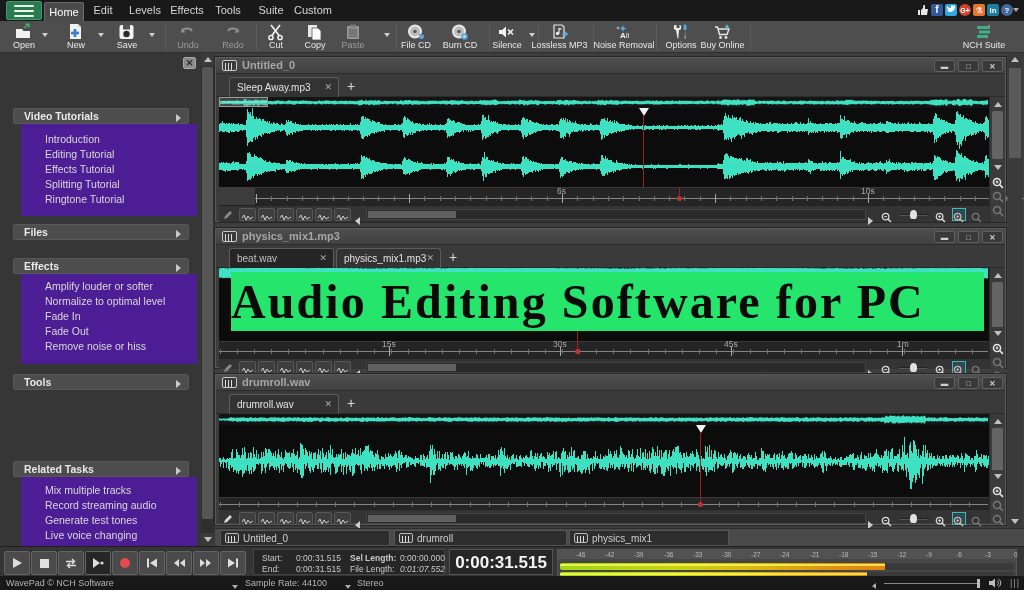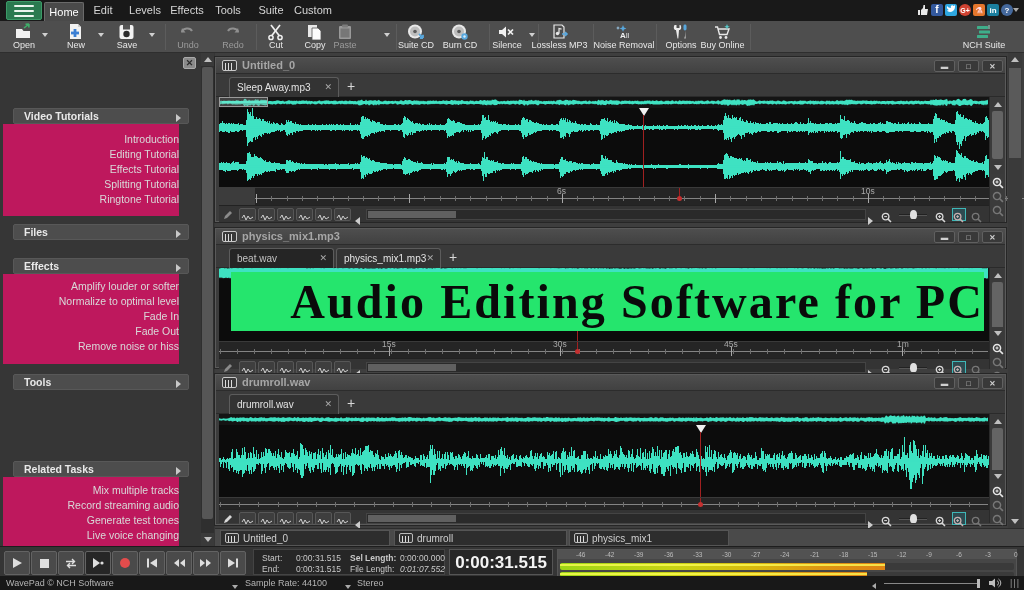--- a/index.html
+++ b/index.html
@@ -16,21 +16,21 @@
 .tbtn{position:absolute;top:1px;height:30px;text-align:center;color:#e8e8e8;font-size:9px;white-space:nowrap;}
 .tbtn .ic{height:18px;margin-top:1px;}
 .tbtn .lb{margin-top:-1px;}
 .tbtn.dis{color:#9b9b9b;}
 .tsep{position:absolute;top:3px;width:1px;height:26px;background:#3a3a3a;border-right:1px solid #5c5c5c;}
 .tdd{position:absolute;top:12px;width:0;height:0;border-left:3.5px solid transparent;border-right:3.5px solid transparent;border-top:4px solid #d0d0d0;}
 
 #sidebar{position:absolute;left:0;top:53px;width:215px;height:493px;background:#363636;}
 .sb-head{position:absolute;left:13px;width:176px;height:16px;background:#4d4d4d;border:1px solid #585858;border-radius:2px;color:#e9e9e9;font-size:10.5px;font-weight:bold;line-height:14px;padding-left:10px;}
 .sb-head .arr{position:absolute;right:7px;top:4px;color:#cccccc;font-size:7px;}
-.sb-box{position:absolute;left:3px;width:176px;background:#be185d;text-align:right;}
+.sb-box{position:absolute;left:21px;width:176px;background:#4c1d95;}
 .sb-item{height:15px;line-height:15px;color:#d9d9d9;font-size:10.5px;padding-left:24px;white-space:nowrap;}
 #sb-close{position:absolute;left:183px;top:4px;width:13px;height:12px;background:#8a8a8a;border:1px solid #aaa;border-radius:2px;color:#2b2b2b;font-size:9px;font-weight:bold;text-align:center;line-height:11px;}
 #sb-scroll{position:absolute;left:201px;top:0px;width:13px;height:493px;background:#2f2f2f;}
 #sb-scroll .thumb{position:absolute;left:1px;top:14px;width:11px;height:452px;background:#565656;border-radius:2px;}
 .scr-arr{position:absolute;left:0;width:13px;height:13px;color:#c8c8c8;font-size:8px;text-align:center;line-height:13px;background:#3a3a3a;}
 
 #mdi{position:absolute;left:215px;top:53px;width:809px;height:475px;background:#3e3e3e;}
 .win{position:absolute;left:0;width:791px;background:#3c3c3c;border:1px solid #5a5a5a;box-shadow:0 0 0 1px #262626;}
 .w-title{position:relative;height:16px;background:linear-gradient(#4e4e4e,#414141);border-bottom:1px solid #2c2c2c;}
 .w-title .wic{position:absolute;left:6px;top:2px;width:15px;height:11px;border:1px solid #c9c9c9;border-radius:2px;background:#3a3a3a;background-image:repeating-linear-gradient(90deg,#ddd 0 1px,transparent 1px 3px);background-size:9px 7px;background-position:2px 2px;background-repeat:no-repeat;}
@@ -157,38 +157,38 @@
           </svg></div>
         <div class="lb">Cut</div>
       </div>
       <div class="tbtn" style="left:298px;width:34px;">
         <div class="ic"><svg width="20" height="18" viewBox="0 0 20 18">
             <rect x="3" y="2" width="9" height="12" fill="#e8e8e8"></rect>
             <path d="M7 5 L13 5 L16 8 L16 17 L7 17 Z" fill="#fbfbfb" stroke="#555" stroke-width="0.8"></path>
           </svg></div>
         <div class="lb">Copy</div>
       </div>
-      <div class="tbtn dis" style="left:328px;width:34px;">
+      <div class="tbtn dis" style="left:336px;width:34px;">
         <div class="ic"><svg width="20" height="18" viewBox="0 0 20 18">
             <rect x="4" y="3" width="12" height="13" rx="1" fill="#9a9a9a"></rect>
             <rect x="7" y="1.5" width="6" height="3" rx="1" fill="#7c7c7c"></rect>
             <rect x="5.5" y="5.5" width="9" height="9" fill="#777"></rect>
           </svg></div>
         <div class="lb">Paste</div>
       </div>
       <div class="tdd" style="left:384px;"></div>
       <div class="tsep" style="left:396px;"></div>
       <div class="tbtn" style="left:394px;width:44px;">
         <div class="ic"><svg width="20" height="18" viewBox="0 0 20 18">
             <circle cx="9" cy="8.5" r="7" fill="#e8e8e8"></circle>
             <circle cx="9" cy="8.5" r="5" fill="#bdbdbd"></circle>
             <circle cx="9" cy="8.5" r="1.8" fill="#5a5a5a"></circle>
             <path d="M13 11 L17 15 M17 15 L13.8 15 M17 15 L17 11.8" stroke="#58a7dd" stroke-width="1.8" fill="none"></path>
           </svg></div>
-        <div class="lb">Suite CD</div>
+        <div class="lb">File CD</div>
       </div>
       <div class="tbtn" style="left:438px;width:44px;">
         <div class="ic"><svg width="20" height="18" viewBox="0 0 20 18">
             <circle cx="9" cy="8.5" r="7" fill="#e8e8e8"></circle>
             <circle cx="9" cy="8.5" r="5" fill="#bdbdbd"></circle>
             <circle cx="9" cy="8.5" r="1.8" fill="#5a5a5a"></circle>
             <circle cx="14.5" cy="13.5" r="3.2" fill="#58a7dd"></circle>
             <circle cx="14.5" cy="13.5" r="1.2" fill="#d8ecf8"></circle>
           </svg></div>
         <div class="lb">Burn CD</div>
@@ -743,21 +743,21 @@
               </svg></div>
           </div>
         </div>
       </div>
       <div class="abs" style="left:793px;top:0;width:14px;height:475px;background:#3a3a3a;">
         <div class="scr-arr" style="top:0;left:0;width:14px;"><span style="display:inline-block;width:0;height:0;border-left:4px solid transparent;border-right:4px solid transparent;border-bottom:5px solid #c0c0c0;"></span></div>
         <div class="abs" style="left:1px;top:15px;width:12px;height:90px;background:#5a5a5a;"></div>
         <div class="scr-arr" style="top:462px;left:0;width:14px;"><span style="display:inline-block;width:0;height:0;border-left:4px solid transparent;border-right:4px solid transparent;border-top:5px solid #c0c0c0;"></span></div>
       </div>
     </div>
-    <div class="abs" style="left:231px;top:272px;width:753px;height:59px;background:#25e56d;display:flex;align-items:center;justify-content:flex-end;z-index:50;">
+    <div class="abs" style="left:231px;top:272px;width:753px;height:59px;background:#25e56d;display:flex;align-items:center;justify-content:flex-start;z-index:50;">
       <span style="font-family:'Liberation Serif',serif;font-weight:bold;font-size:48px;letter-spacing:2.1px;color:#0a0a0a;white-space:nowrap;">Audio Editing Software for PC</span>
     </div>
     <div id="taskbar">
       <div class="task" style="left:5px;width:170px;"><span class="wic"></span>Untitled_0</div>
       <div class="task" style="left:179px;width:173px;"><span class="wic"></span>drumroll</div>
       <div class="task" style="left:354px;width:160px;"><span class="wic"></span>physics_mix1</div>
     </div>
     <div id="transport">
       <div class="tpbtn" style="left:4px;"><svg width="16" height="14" viewBox="0 0 16 14">
           <path d="M4 2 L13 7 L4 12 Z" fill="#dedede"></path>

